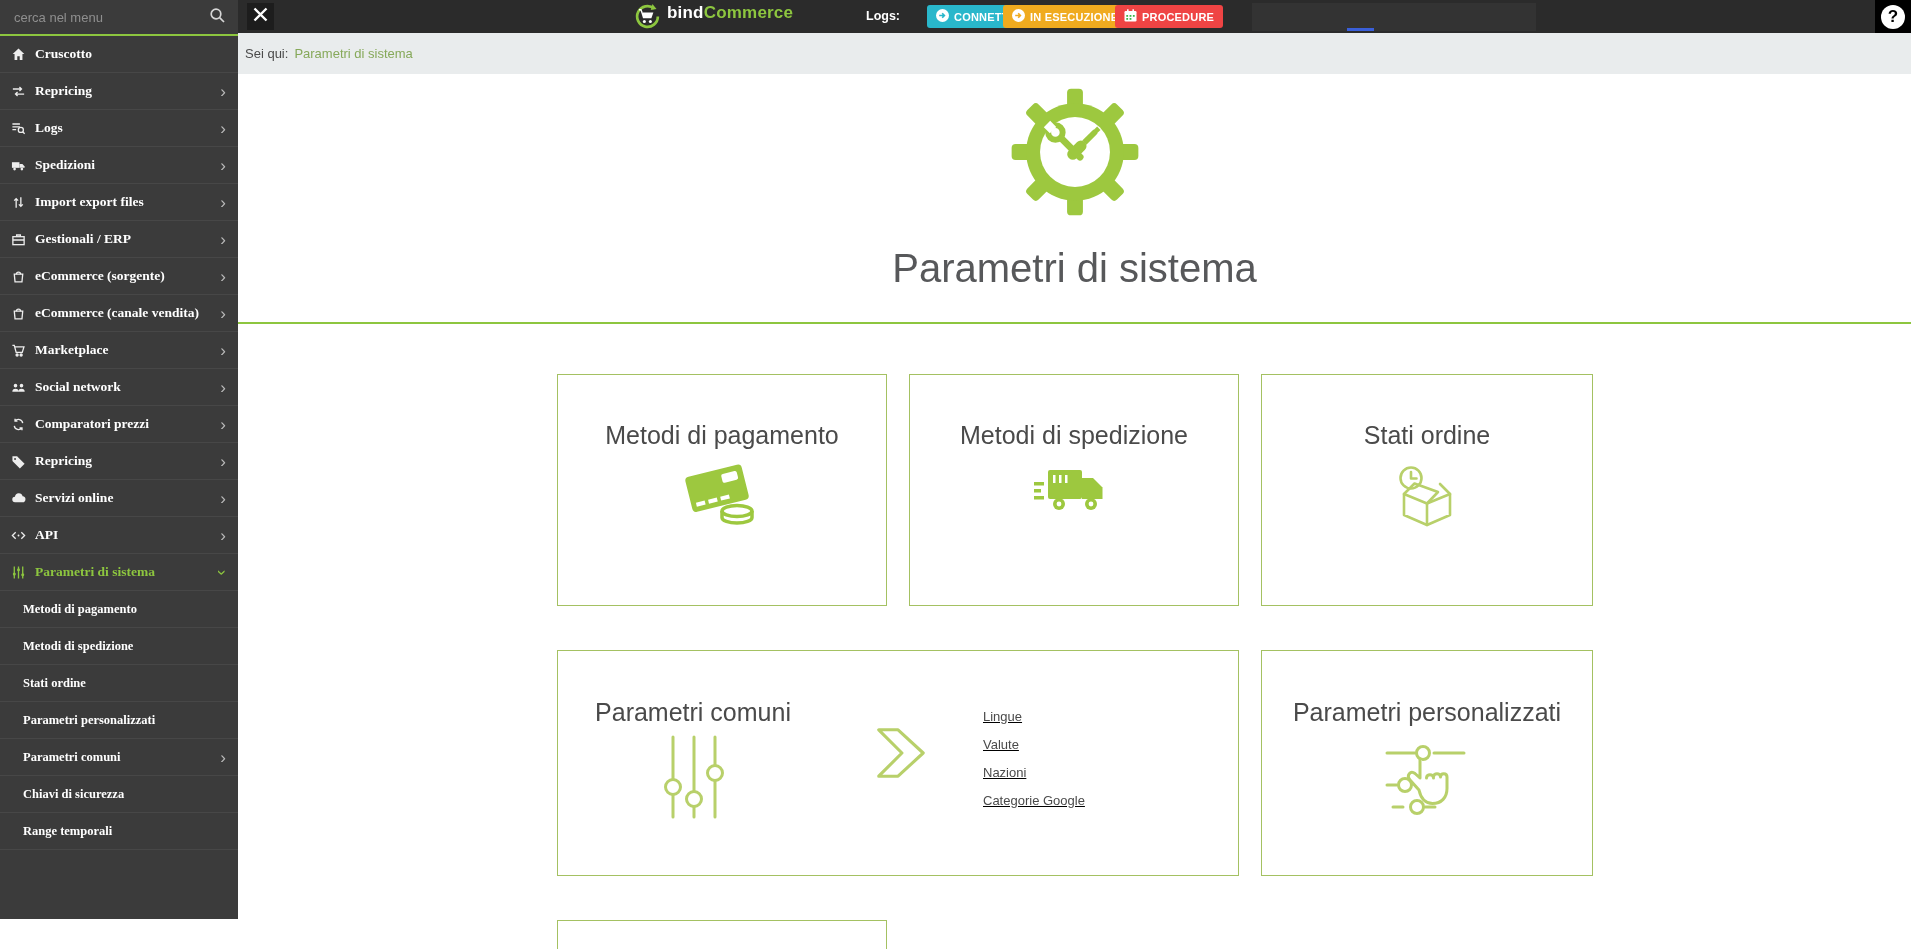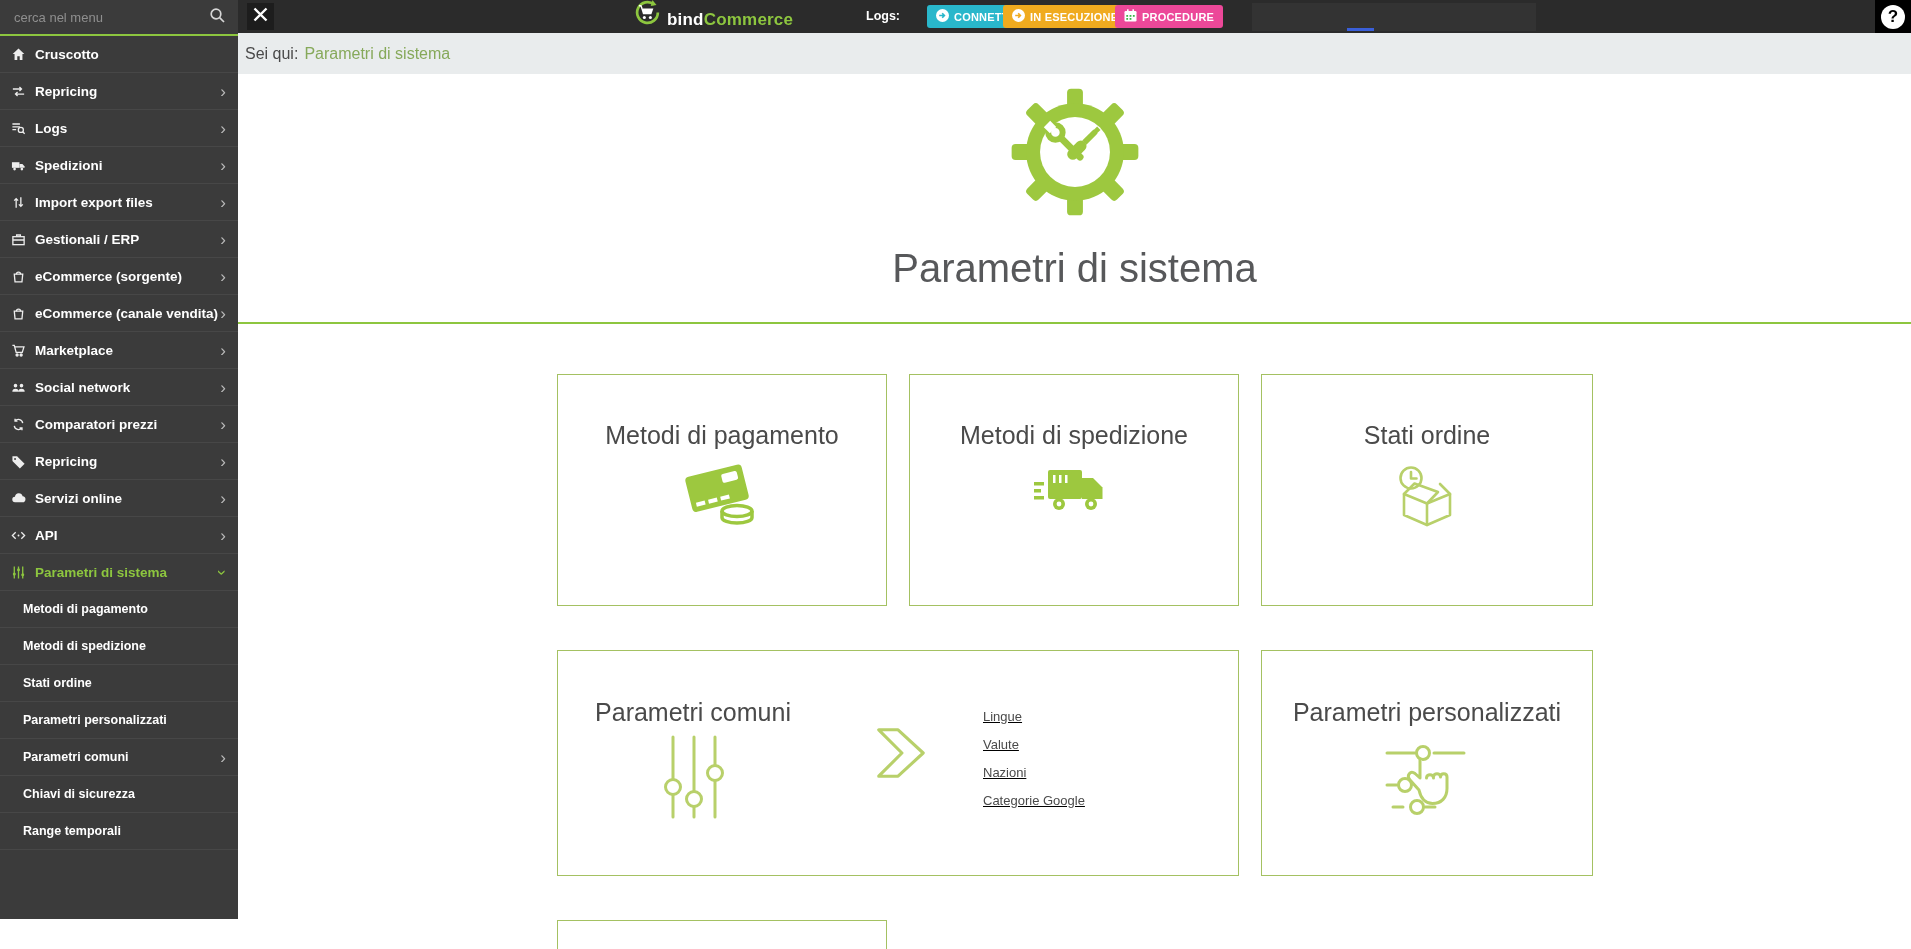--- a/index.html
+++ b/index.html
@@ -6,57 +6,57 @@
   html,body { margin:0; padding:0; }
   body {
     width:1911px; height:949px; overflow:hidden; position:relative;
     background:#fff; font-family:"Liberation Sans", sans-serif;
   }
 
   
   .topbar { position:absolute; left:0; top:0; width:1911px; height:33px; background:#2b2b2b; z-index:5; }
   .close-btn { position:absolute; left:247px; top:3px; width:27px; height:27px; background:#1d1d1d;
     display:flex; align-items:center; justify-content:center; cursor:pointer; }
-  .logo { position:absolute; left:634px; top:3px; height:27px; display:flex; align-items:flex-end; gap:6px; }
+  .logo { position:absolute; left:634px; top:3px; height:27px; display:flex; align-items:flex-start; gap:6px; }
   .logo-word { font-size:17px; font-weight:700; color:#fff; letter-spacing:.2px; }
   .logo-word .gr { color:#8dc63f; }
   .logs-label { position:absolute; left:866px; top:9px; color:#fff; font-size:12.5px; font-weight:700; }
   .tb-btn { position:absolute; top:5px; height:23px; border:none; border-radius:3px; color:#fff;
     font-weight:700; font-size:11px; font-family:inherit; display:flex; align-items:center; gap:5px;
     padding:0 9px; cursor:pointer; letter-spacing:.2px; }
   .btn-connettori { left:927px; background:#29b7cb; }
   .btn-esecuzione { left:1003px; background:#f0ab1f; }
-  .btn-procedure  { left:1115px; background:#ec4899; }
+  .btn-procedure  { left:1115px; background:#ef4444; }
   .video-box { position:absolute; left:1252px; top:3px; width:284px; height:28px; background:#333; }
   .video-progress { position:absolute; left:95px; bottom:0; width:27px; height:3px; background:#3a5fd9; }
   .help-btn { position:absolute; right:0; top:0; width:36px; height:33px; background:#000;
     display:flex; align-items:center; justify-content:center; cursor:pointer; }
   .help-circle { width:24px; height:24px; border-radius:50%; background:#fff; color:#000;
     font-weight:700; font-size:17px; display:flex; align-items:center; justify-content:center; }
 
   
   .sidebar { position:absolute; left:0; top:0; width:238px; height:919px; background:#3b3b3b; z-index:6; }
   .search-row { height:36px; border-bottom:2px solid #8dc63f; display:flex; align-items:center; padding:0 12px; }
   .search-input { flex:1; background:transparent; border:none; outline:none; color:#cfcfcf; font-size:13px; font-family:inherit; }
   .search-input::placeholder { color:#8f8f8f; }
   .mi { height:37px; border-bottom:1px solid #474747; display:flex; align-items:center;
     padding:0 12px 0 11px; cursor:pointer; }
   .mi-ic { width:24px; display:flex; align-items:center; }
   .mi-ic svg { display:block; }
-  .mi-lb { color:#fff; font-size:13.5px; font-weight:700; white-space:nowrap; }
+  .mi-lb { color:#fff; font-size:13.5px; font-weight:700; white-space:nowrap;font-family:Liberation Serif, serif; }
   .chev { margin-left:auto; color:#b9b9b9; font-size:17px; line-height:1; }
   .chev::after { content:"\203A"; }
   .chev-down { display:inline-block; transform:rotate(90deg); color:#8dc63f; }
   .mi.active .mi-lb { color:#8dc63f; }
   .sub .mi-lb { font-size:12.5px; }
   .sub { padding-left:23px; }
 
   
   .breadcrumb { position:absolute; left:238px; top:33px; width:1673px; height:41px; background:#e9eced;
-    display:flex; align-items:center; padding-left:7px; font-size:16px; color:#4a4a4a; z-index:4; }
+    display:flex; align-items:center; padding-left:7px; font-size:13px; color:#4a4a4a; z-index:4; }
   .breadcrumb a { color:#86a95a; text-decoration:none; margin-left:6px; cursor:pointer; }
 
   
   .main { position:absolute; left:238px; top:74px; width:1673px; height:875px; background:#fff; }
   .hero { text-align:center; }
   .hero-gear { margin-top:12px; display:inline-block; }
   .hero-title { font-size:40px; color:#57585a; font-weight:400; margin-top:24px; }
   .green-hr { height:2px; background:#8dc63f; margin-top:31px; }
 
   .cards { position:absolute; left:319px; top:300px; width:1036px; display:grid;

